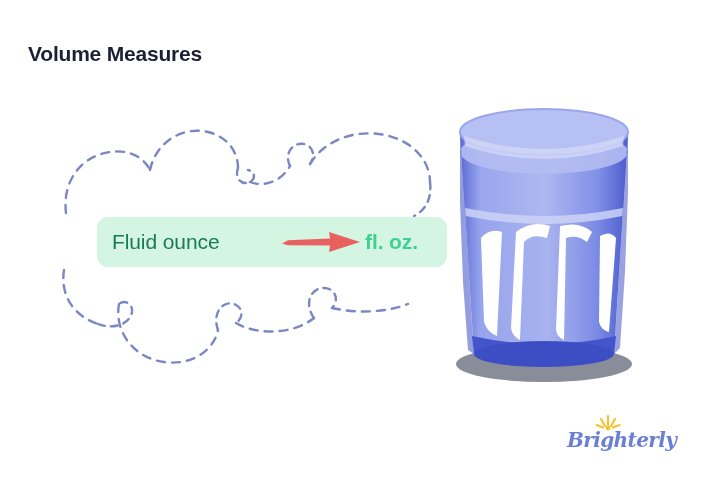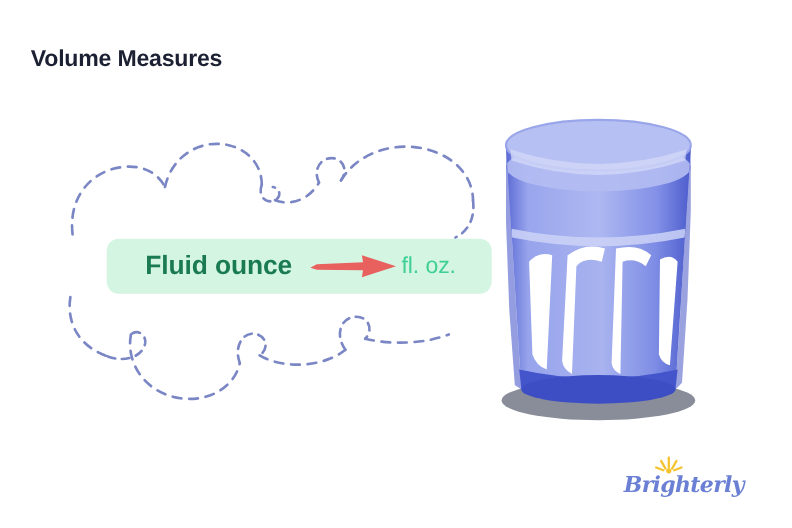--- a/index.html
+++ b/index.html
@@ -58,39 +58,38 @@
     width: 350px;
     height: 50px;
     background: #d4f5e2;
     border-radius: 11px;
     display: flex;
     align-items: center;
   }
   #term-label {
     position: absolute;
     left: 15px;
-    font-size: 24px;
-    font-weight: bold;
+    font-size: 21px;
+    font-weight: normal;
     color: #1a7b52;
     white-space: nowrap;
     letter-spacing: -0.1px;
-    margin-left: 20px;
   }
   #conversion-arrow-icon {
     position: absolute;
     left: 185px;
     top: 14px;
     width: 78px;
     height: 22px;
   }
   #abbreviation-label {
     position: absolute;
     left: 268px;
     font-size: 21px;
-    font-weight: normal;
+    font-weight: bold;
     color: #3fd093;
     white-space: nowrap;
     letter-spacing: -0.1px;
   }
 
   
   #brand-logo {
     position: absolute;
     left: 567px;
     top: 414px;

